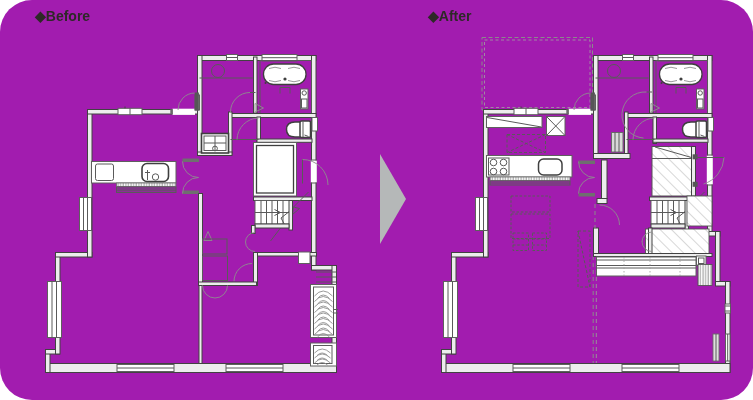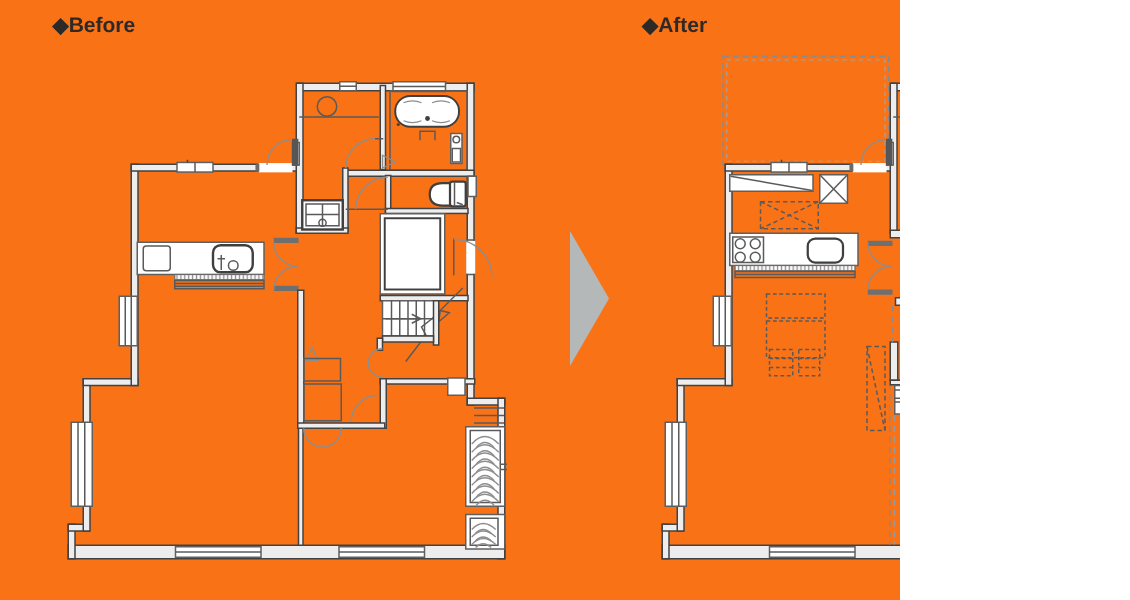--- a/index.html
+++ b/index.html
@@ -1,16 +1,16 @@
 <!DOCTYPE html>
 <html><head>
 <meta charset="utf-8">
 <style>
 html,body{margin:0;padding:0;background:#fff;}
-#page{position:relative;width:600px;height:400px;background:#f97316;overflow:hidden;font-family:"Liberation Sans",sans-serif;}
+#page{position:relative;width:753px;height:400px;background:#a21caf;overflow:hidden;font-family:"Liberation Sans",sans-serif;border-radius:32px;}
 svg text{font-family:"Liberation Sans",sans-serif;}
 .w{fill:#ededed;stroke:#424242;stroke-width:1;}
 .t{fill:none;stroke:#5a5a5a;stroke-width:1;}
 .f{fill:#fff;stroke:#5f5f5f;stroke-width:1;}
 .d{fill:none;stroke:#8d8d8d;stroke-width:0.9;}
 .hl{stroke:#9a9a9a;stroke-width:0.8;}
 </style>
 </head>
 <body>
 <div id="page">

